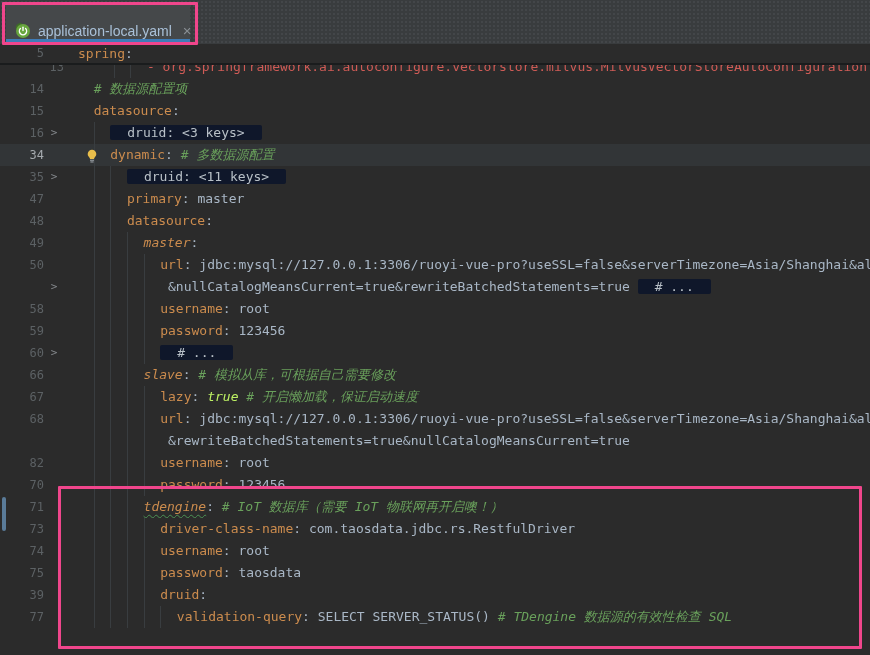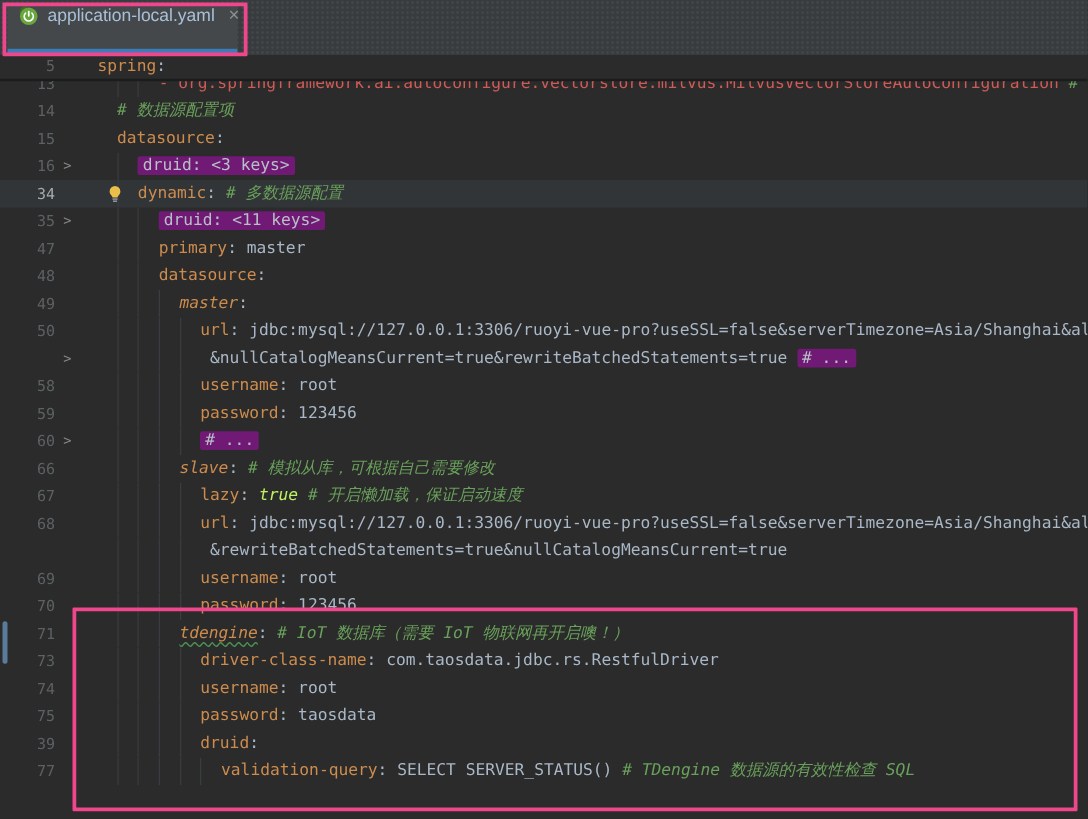--- a/index.html
+++ b/index.html
@@ -2,49 +2,49 @@
 <html><head>
 <meta charset="utf-8">
 <style>
   html,body{margin:0;padding:0;}
   body{width:870px;height:655px;overflow:hidden;background:#2B2B2B;font-family:"DejaVu Sans Mono",monospace;}
   
   .tabbar{position:relative;height:44px;background:#393C3E;
     background-image:radial-gradient(circle,#434649 1px,transparent 1.2px);
     background-size:4px 4px;}
   .tab{position:absolute;left:6px;top:4px;width:184px;height:35px;background:#45484A;
-    display:flex;align-items:flex-start;gap:7px;padding:0 8px;box-sizing:border-box;cursor:default;}
+    display:flex;align-items:flex-end;gap:7px;padding:0 8px;box-sizing:border-box;cursor:default;}
   .tab-underline{position:absolute;left:6px;top:39px;width:184px;height:4px;background:#3E7CB8;}
   .tab-label{color:#A9C0D8;font-family:"Liberation Sans",sans-serif;font-size:14px;white-space:nowrap;}
   .tab-close{color:#8A9095;font-family:"Liberation Sans",sans-serif;font-size:15px;margin-left:4px;}
   .spring-ico{display:inline-flex;width:17px;height:17px;flex:none;}
   
   .editor{position:relative;height:611px;overflow:hidden;}
   .row{display:flex;height:22px;line-height:22px;font-size:13px;color:#A9B7C6;white-space:pre;position:relative;}
   .row.cur{background:#323537;}
   .row.srow{height:19px;line-height:19px;border-bottom:2px solid #1A1C1D;}
   .ln{width:44px;text-align:right;color:#5C6164;flex:none;font-size:12px;padding-right:0;}
   .row.cur .ln{color:#A5AAAE;}
   .fc{width:20px;text-align:center;color:#85898D;flex:none;font-size:11px;}
   .code{flex:1;overflow:hidden;padding-left:14px;}
   .g{display:inline-block;width:15.65px;height:100%;vertical-align:top;border-left:1px solid #393D40;}
   .g0{border-left:none;}
-  .clipA{height:13px;overflow:hidden;}
+  .clipA{height:13px;overflow:hidden;padding-left:20px;}
   .clipA .row{margin-top:-9px;}
   .clipB{height:6px;overflow:hidden;}
   
   .s-k{color:#CC8C4E;text-align:right;}
   .s-kw{color:#bef264;font-style:italic;}
   .s-ik{color:#CC8C4E;font-style:italic;}
   .s-wk{color:#CC8C4E;font-style:italic;text-decoration:underline;text-decoration-style:wavy;text-decoration-color:#4C9154;text-decoration-thickness:1px;text-underline-offset:3px;}
   .s-v{color:#A9B7C6;}
   .s-wv{color:#A9B7C6;text-decoration:underline;text-decoration-style:wavy;text-decoration-color:#4C9154;text-decoration-thickness:1px;text-underline-offset:3px;}
   .s-c{color:#69A05B;font-style:italic;}
   .s-e{color:#CE5B56;}
-  .s-f{color:#B8C0C7;background:#701a75;border-radius:2px;padding:0 4px;}
+  .s-f{color:#B8C0C7;background:#0f172a;border-radius:2px;padding:0 17px;}
   .bulb{position:absolute;left:86px;top:4px;width:12px;height:14px;}
   
   .annot{position:absolute;border:3px solid #F0468C;box-sizing:border-box;border-radius:1px;pointer-events:none;z-index:9;}
   .annot-tab{left:2px;top:2px;width:196px;height:43px;}
   .annot-code{left:58px;top:486px;width:804px;height:163px;}
   .gutter-bar{position:absolute;left:2px;top:497px;width:4px;height:34px;background:#5A7B99;border-radius:2px;z-index:8;}
 </style>
 </head>
 <body>
 
@@ -84,21 +84,21 @@
       <div class="row"><span class="ln">49</span><span class="fc"></span><span class="code"><span class="g g0"></span><span class="g"></span><span class="g"></span><span class="g"></span><span class="s-ik">master</span><span class="s-v">:</span></span></div>
       <div class="row"><span class="ln">50</span><span class="fc"></span><span class="code"><span class="g g0"></span><span class="g"></span><span class="g"></span><span class="g"></span><span class="g"></span><span class="s-k">url</span><span class="s-v">: </span><span class="s-v">jdbc:mysql://127.0.0.1:3306/ruoyi-vue-pro?useSSL=false&amp;serverTimezone=Asia/Shanghai&amp;all</span></span></div>
       <div class="row"><span class="ln"></span><span class="fc">&gt;</span><span class="code"><span class="g g0"></span><span class="g"></span><span class="g"></span><span class="g"></span><span class="g"></span><span class="s-v"> &amp;nullCatalogMeansCurrent=true&amp;rewriteBatchedStatements=true </span><span class="s-f"># ...</span></span></div>
       <div class="row"><span class="ln">58</span><span class="fc"></span><span class="code"><span class="g g0"></span><span class="g"></span><span class="g"></span><span class="g"></span><span class="g"></span><span class="s-k">username</span><span class="s-v">: </span><span class="s-v">root</span></span></div>
       <div class="row"><span class="ln">59</span><span class="fc"></span><span class="code"><span class="g g0"></span><span class="g"></span><span class="g"></span><span class="g"></span><span class="g"></span><span class="s-k">password</span><span class="s-v">: </span><span class="s-v">123456</span></span></div>
       <div class="row"><span class="ln">60</span><span class="fc">&gt;</span><span class="code"><span class="g g0"></span><span class="g"></span><span class="g"></span><span class="g"></span><span class="g"></span><span class="s-f"># ...</span></span></div>
       <div class="row"><span class="ln">66</span><span class="fc"></span><span class="code"><span class="g g0"></span><span class="g"></span><span class="g"></span><span class="g"></span><span class="s-ik">slave</span><span class="s-v">: </span><span class="s-c"># 模拟从库，可根据自己需要修改</span></span></div>
       <div class="row"><span class="ln">67</span><span class="fc"></span><span class="code"><span class="g g0"></span><span class="g"></span><span class="g"></span><span class="g"></span><span class="g"></span><span class="s-k">lazy</span><span class="s-v">: </span><span class="s-kw">true </span><span class="s-c"># 开启懒加载，保证启动速度</span></span></div>
       <div class="row"><span class="ln">68</span><span class="fc"></span><span class="code"><span class="g g0"></span><span class="g"></span><span class="g"></span><span class="g"></span><span class="g"></span><span class="s-k">url</span><span class="s-v">: </span><span class="s-v">jdbc:mysql://127.0.0.1:3306/ruoyi-vue-pro?useSSL=false&amp;serverTimezone=Asia/Shanghai&amp;all</span></span></div>
       <div class="row"><span class="ln"></span><span class="fc"></span><span class="code"><span class="g g0"></span><span class="g"></span><span class="g"></span><span class="g"></span><span class="g"></span><span class="s-v"> &amp;rewriteBatchedStatements=true&amp;nullCatalogMeansCurrent=true</span></span></div>
-      <div class="row"><span class="ln">69</span><span class="fc"></span><span class="code"><span class="g g0"></span><span class="g"></span><span class="g"></span><span class="g"></span><span class="g"></span><span class="s-k">username</span><span class="s-v">: </span><span class="s-v">root</span></span></div>
+      <div class="row"><span class="ln">82</span><span class="fc"></span><span class="code"><span class="g g0"></span><span class="g"></span><span class="g"></span><span class="g"></span><span class="g"></span><span class="s-k">username</span><span class="s-v">: </span><span class="s-v">root</span></span></div>
       <div class="row"><span class="ln">70</span><span class="fc"></span><span class="code"><span class="g g0"></span><span class="g"></span><span class="g"></span><span class="g"></span><span class="g"></span><span class="s-k">password</span><span class="s-v">: </span><span class="s-v">123456</span></span></div>
       <div class="row"><span class="ln">71</span><span class="fc"></span><span class="code"><span class="g g0"></span><span class="g"></span><span class="g"></span><span class="g"></span><span class="s-wk">tdengine</span><span class="s-v">: </span><span class="s-c"># IoT 数据库（需要 IoT 物联网再开启噢！）</span></span></div>
       <div class="row"><span class="ln">73</span><span class="fc"></span><span class="code"><span class="g g0"></span><span class="g"></span><span class="g"></span><span class="g"></span><span class="g"></span><span class="s-k">driver-class-name</span><span class="s-v">: </span><span class="s-v">com.taosdata.jdbc.rs.RestfulDriver</span></span></div>
       <div class="row"><span class="ln">74</span><span class="fc"></span><span class="code"><span class="g g0"></span><span class="g"></span><span class="g"></span><span class="g"></span><span class="g"></span><span class="s-k">username</span><span class="s-v">: </span><span class="s-v">root</span></span></div>
       <div class="row"><span class="ln">75</span><span class="fc"></span><span class="code"><span class="g g0"></span><span class="g"></span><span class="g"></span><span class="g"></span><span class="g"></span><span class="s-k">password</span><span class="s-v">: </span><span class="s-v">taosdata</span></span></div>
       <div class="row"><span class="ln">39</span><span class="fc"></span><span class="code"><span class="g g0"></span><span class="g"></span><span class="g"></span><span class="g"></span><span class="g"></span><span class="s-k">druid</span><span class="s-v">:</span></span></div>
       <div class="row"><span class="ln">77</span><span class="fc"></span><span class="code"><span class="g g0"></span><span class="g"></span><span class="g"></span><span class="g"></span><span class="g"></span><span class="g"></span><span class="s-k">validation-query</span><span class="s-v">: </span><span class="s-v">SELECT SERVER_STATUS() </span><span class="s-c"># TDengine 数据源的有效性检查 SQL</span></span></div>
       <div class="clipB">
         <div class="row"><span class="ln">78</span><span class="fc"></span><span class="code"></span></div>
       </div>

